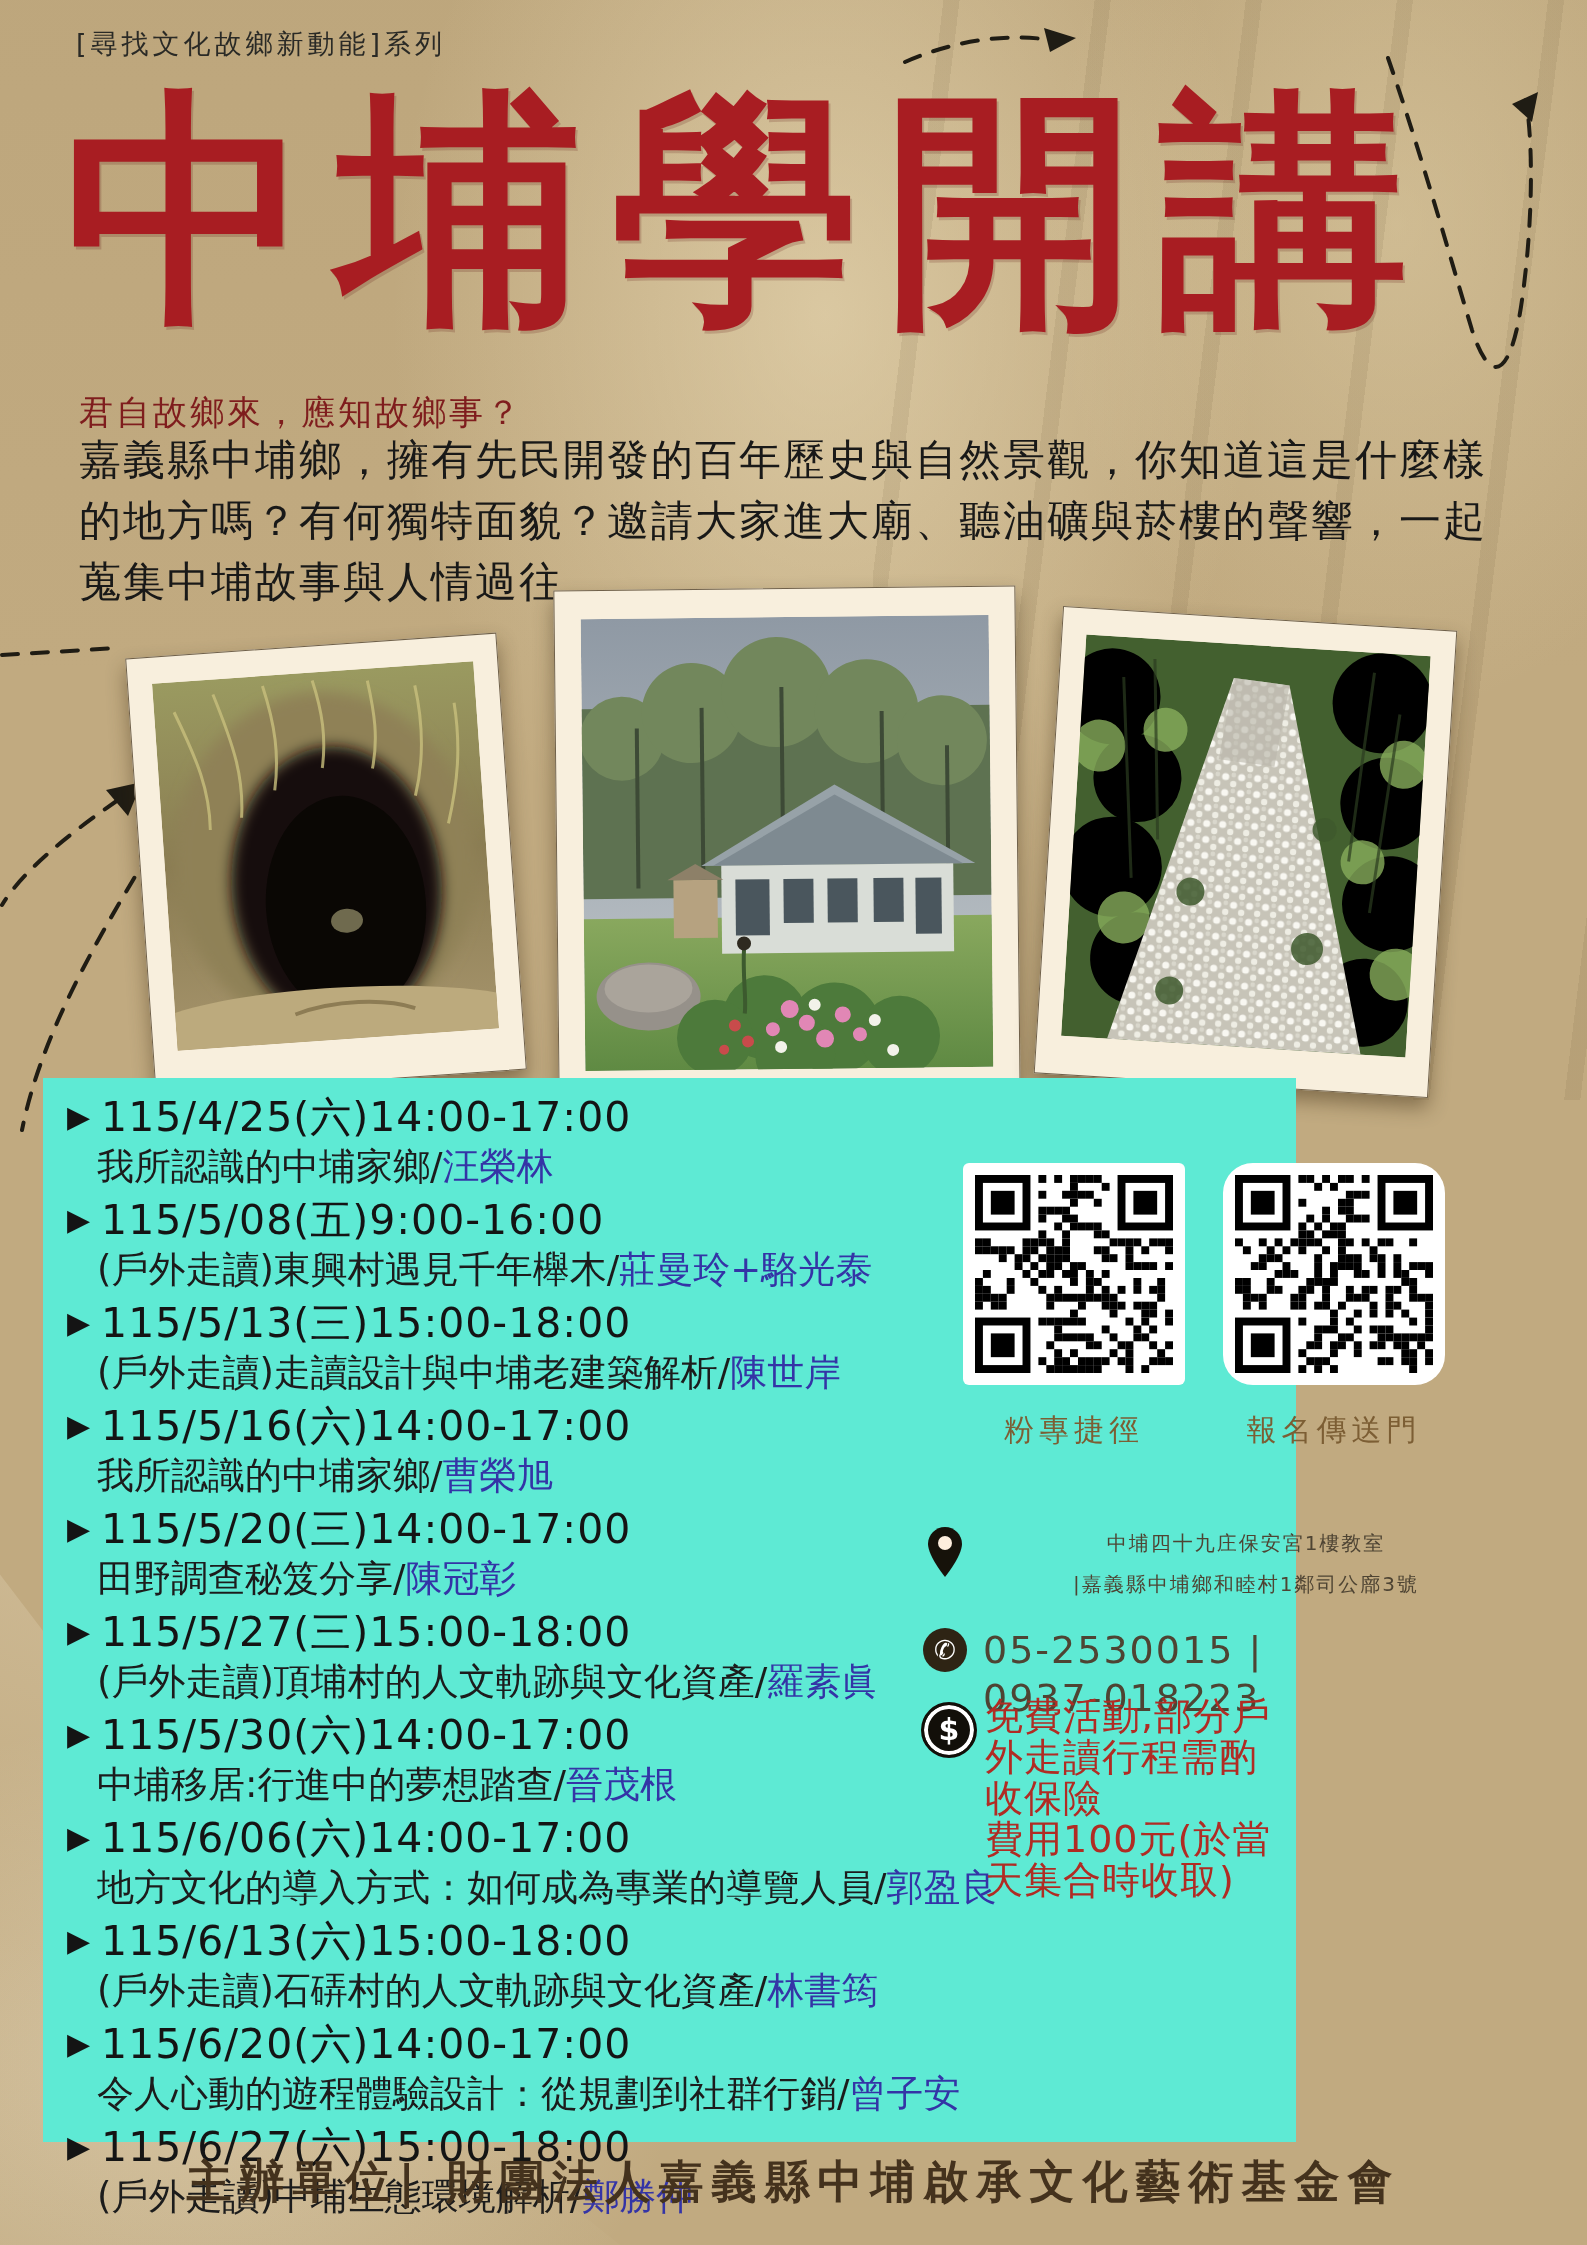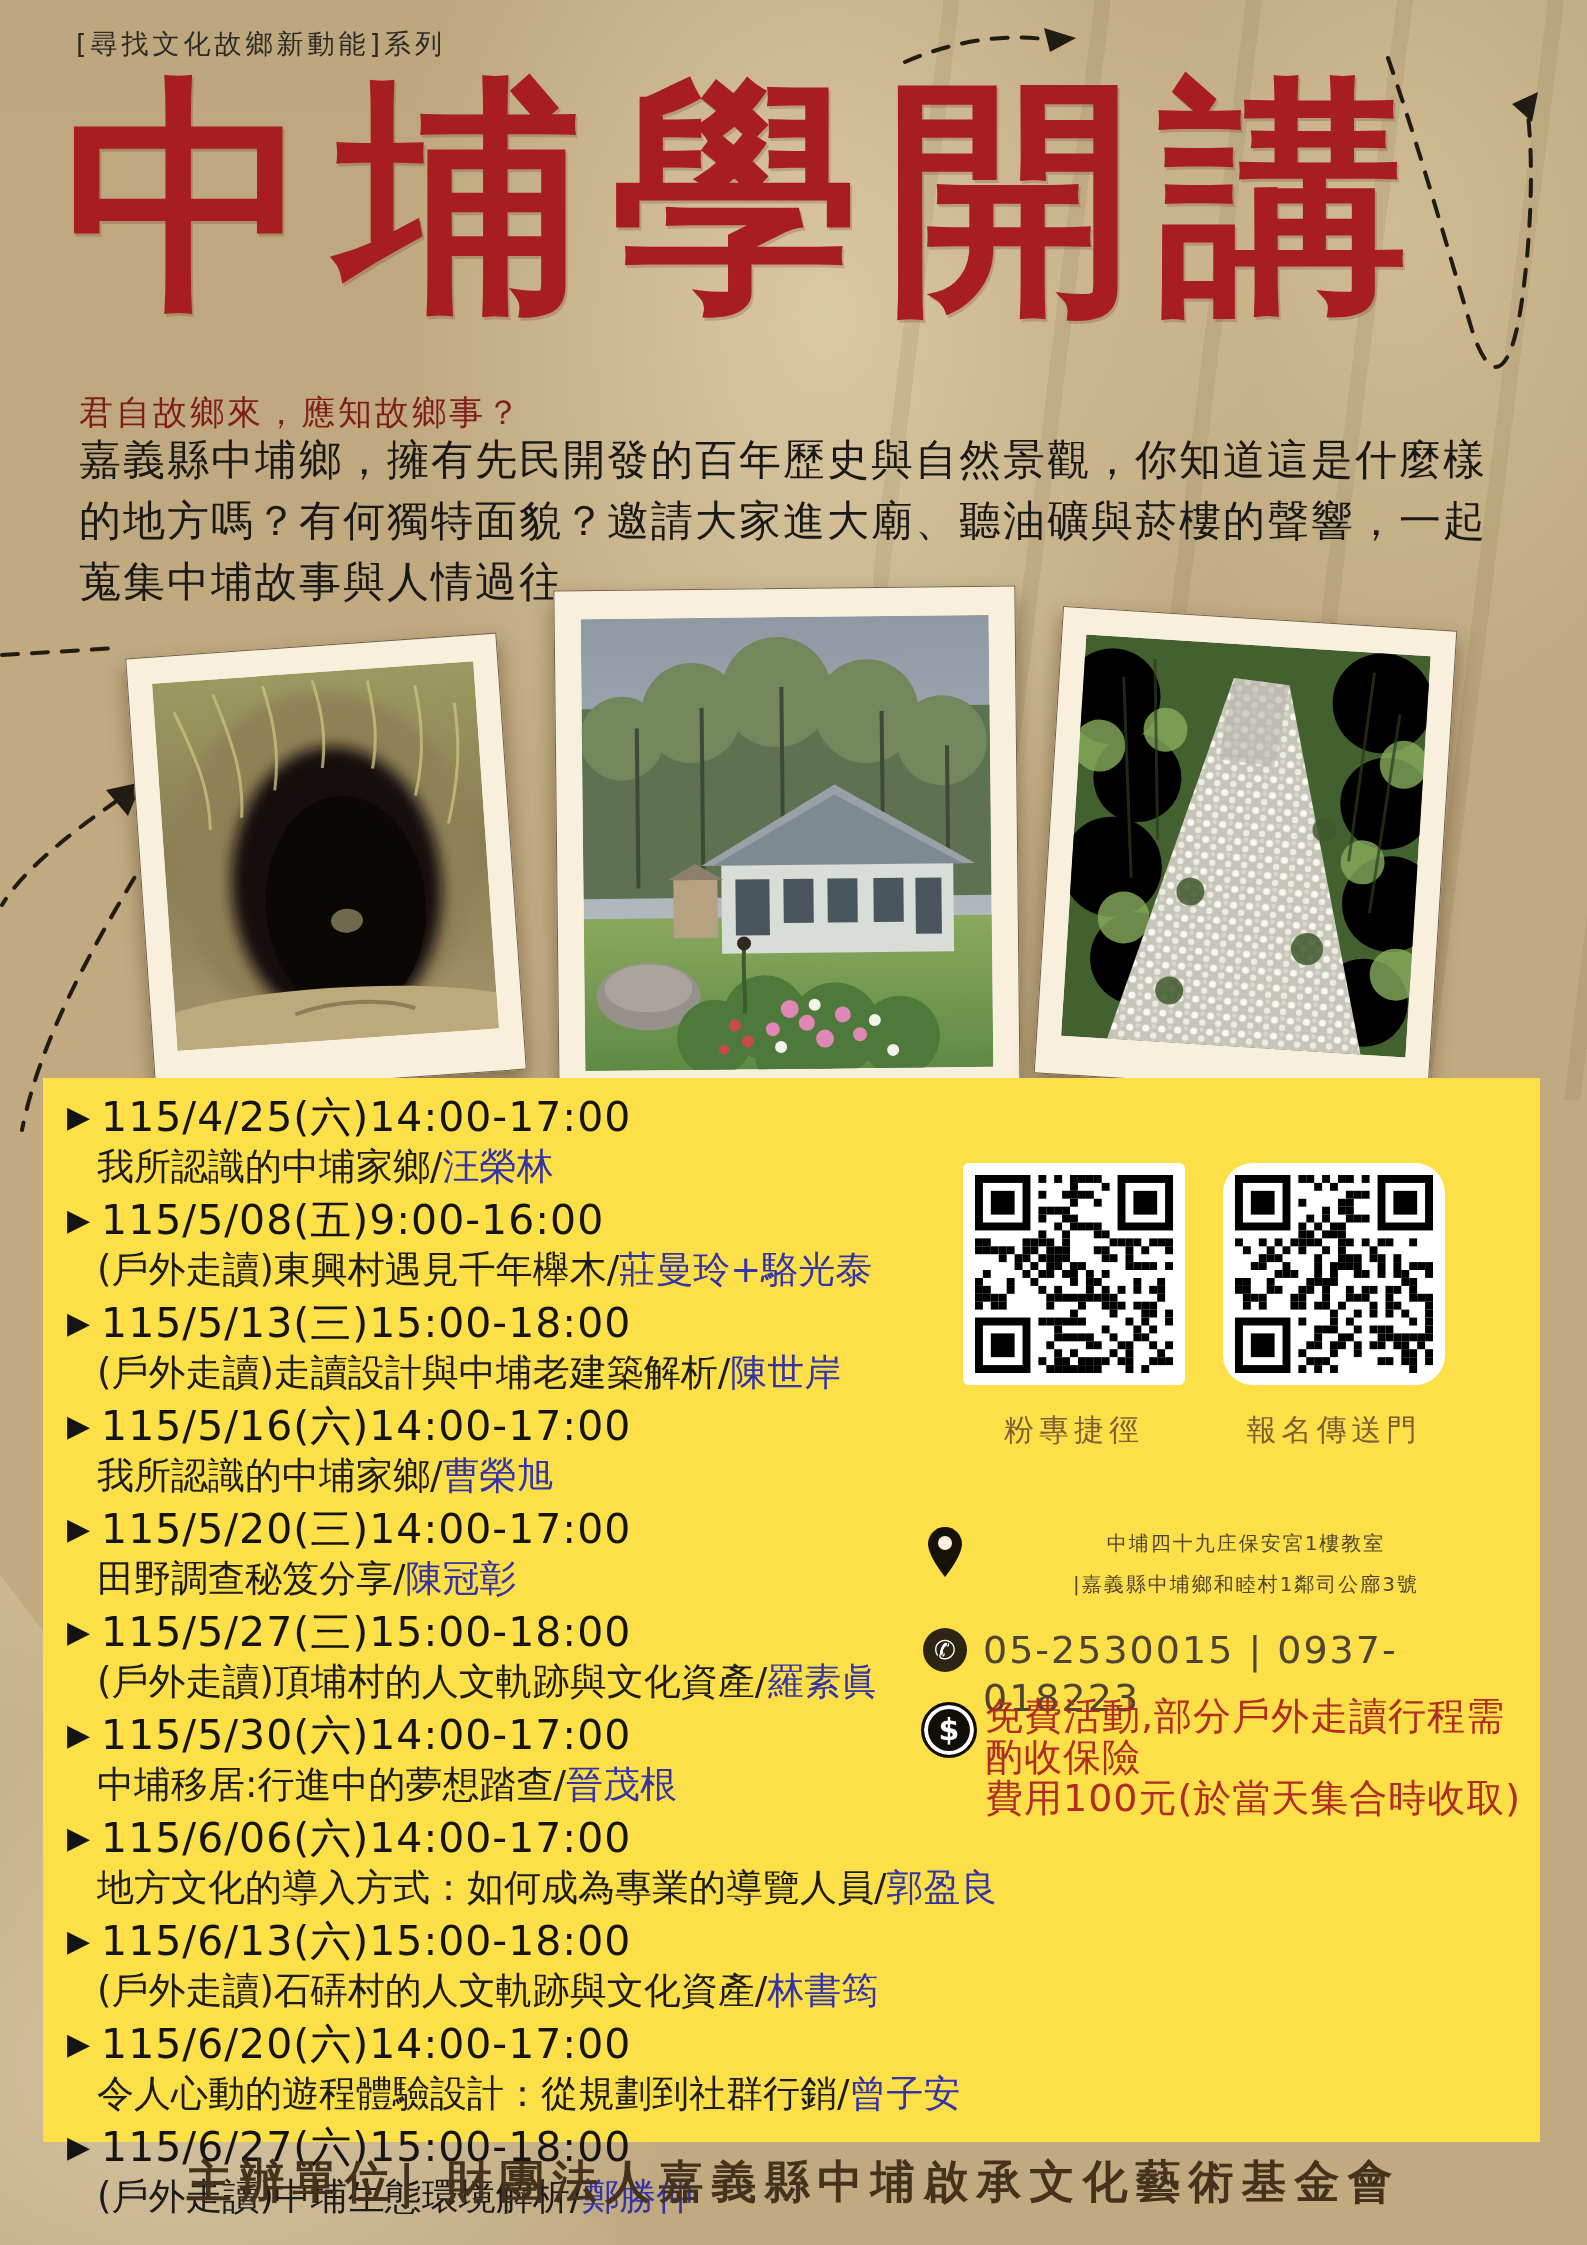--- a/index.html
+++ b/index.html
@@ -13,41 +13,41 @@
       radial-gradient(500px 700px at 88% 10%, rgba(228,212,172,.45), rgba(228,212,172,0) 70%),
       radial-gradient(700px 500px at 12% 92%, rgba(233,221,196,.5), rgba(233,221,196,0) 70%),
       linear-gradient(180deg, rgba(183,160,118,.35), rgba(183,160,118,0) 30%);}
   .bg-streaks{position:absolute;left:55%;top:0;width:45%;height:1100px;pointer-events:none;opacity:.18;
     background:repeating-linear-gradient(97deg,rgba(90,72,40,0) 0 70px,rgba(90,72,40,.55) 70px 86px,rgba(90,72,40,0) 86px 150px);}
   .bg-tent{position:absolute;left:0;top:1500px;width:620px;height:745px;pointer-events:none;opacity:.5;
     background:linear-gradient(205deg, rgba(236,224,198,.9), rgba(208,190,152,.2) 70%);
     clip-path:polygon(0 10%, 55% 70%, 100% 100%, 0 100%);}
 
   .series{position:absolute;left:76px;top:26px;font-size:27px;letter-spacing:4px;color:#2a2a26;}
-  .title{position:absolute;left:64px;top:62px;width:1470px;
+  .title{position:absolute;left:64px;top:75px;width:1470px;
     font-family:"DejaVu Serif","Liberation Serif",serif;font-weight:bold;
     font-size:248px;line-height:1.08;letter-spacing:26px;color:#a81d22;white-space:nowrap;
     text-shadow:2px 3px 0 rgba(90,10,10,.18);}
   .tagline{position:absolute;left:79px;top:390px;font-size:34px;letter-spacing:3px;color:#7f1d1d;}
   .intro{position:absolute;left:79px;top:430px;width:1450px;font-size:42px;line-height:1.45;
     letter-spacing:2px;color:#191918;}
 
   
   .photo{position:absolute;background:#f8efdd;border:1px solid #70614a;
     box-shadow:0 10px 20px rgba(55,40,15,.45);}
   .photo svg{display:block;}
   #photo-cave{left:140px;top:645px;padding:26px 24px 42px 24px;transform:rotate(-4deg);}
   #photo-farmhouse{left:556px;top:588px;padding:28px 26px 30px 26px;transform:rotate(-0.6deg);}
   #photo-flowerpath{left:1048px;top:618px;padding:26px 24px 38px 24px;transform:rotate(3.6deg);}
 
   
   #doodles{position:absolute;inset:0;pointer-events:none;}
 
   
-  .panel{position:absolute;left:43px;top:1078px;width:1497px;height:1064px;background:#fde047;}
+  .panel{position:absolute;left:43px;top:1078px;width:1253px;height:1064px;background:#5eead4;}
   .schedule{position:absolute;left:24px;top:16px;width:900px;}
   .sch-item{margin-bottom:7px;}
   .sch-date{font-size:41px;color:#141414;letter-spacing:1px;line-height:47px;white-space:nowrap;}
   .sch-date .tri{font-size:30px;margin-right:10px;position:relative;top:-4px;}
   .sch-topic{font-size:37px;color:#1c1c1c;line-height:46px;margin-left:30px;white-space:nowrap;}
   .sch-topic .speaker{color:#3434a6;}
 
   .qr-card{position:absolute;width:222px;height:222px;background:#ffffff;top:85px;}
   #qr-card-1{left:920px;border-radius:6px;}
   #qr-card-2{left:1180px;border-radius:30px;}

